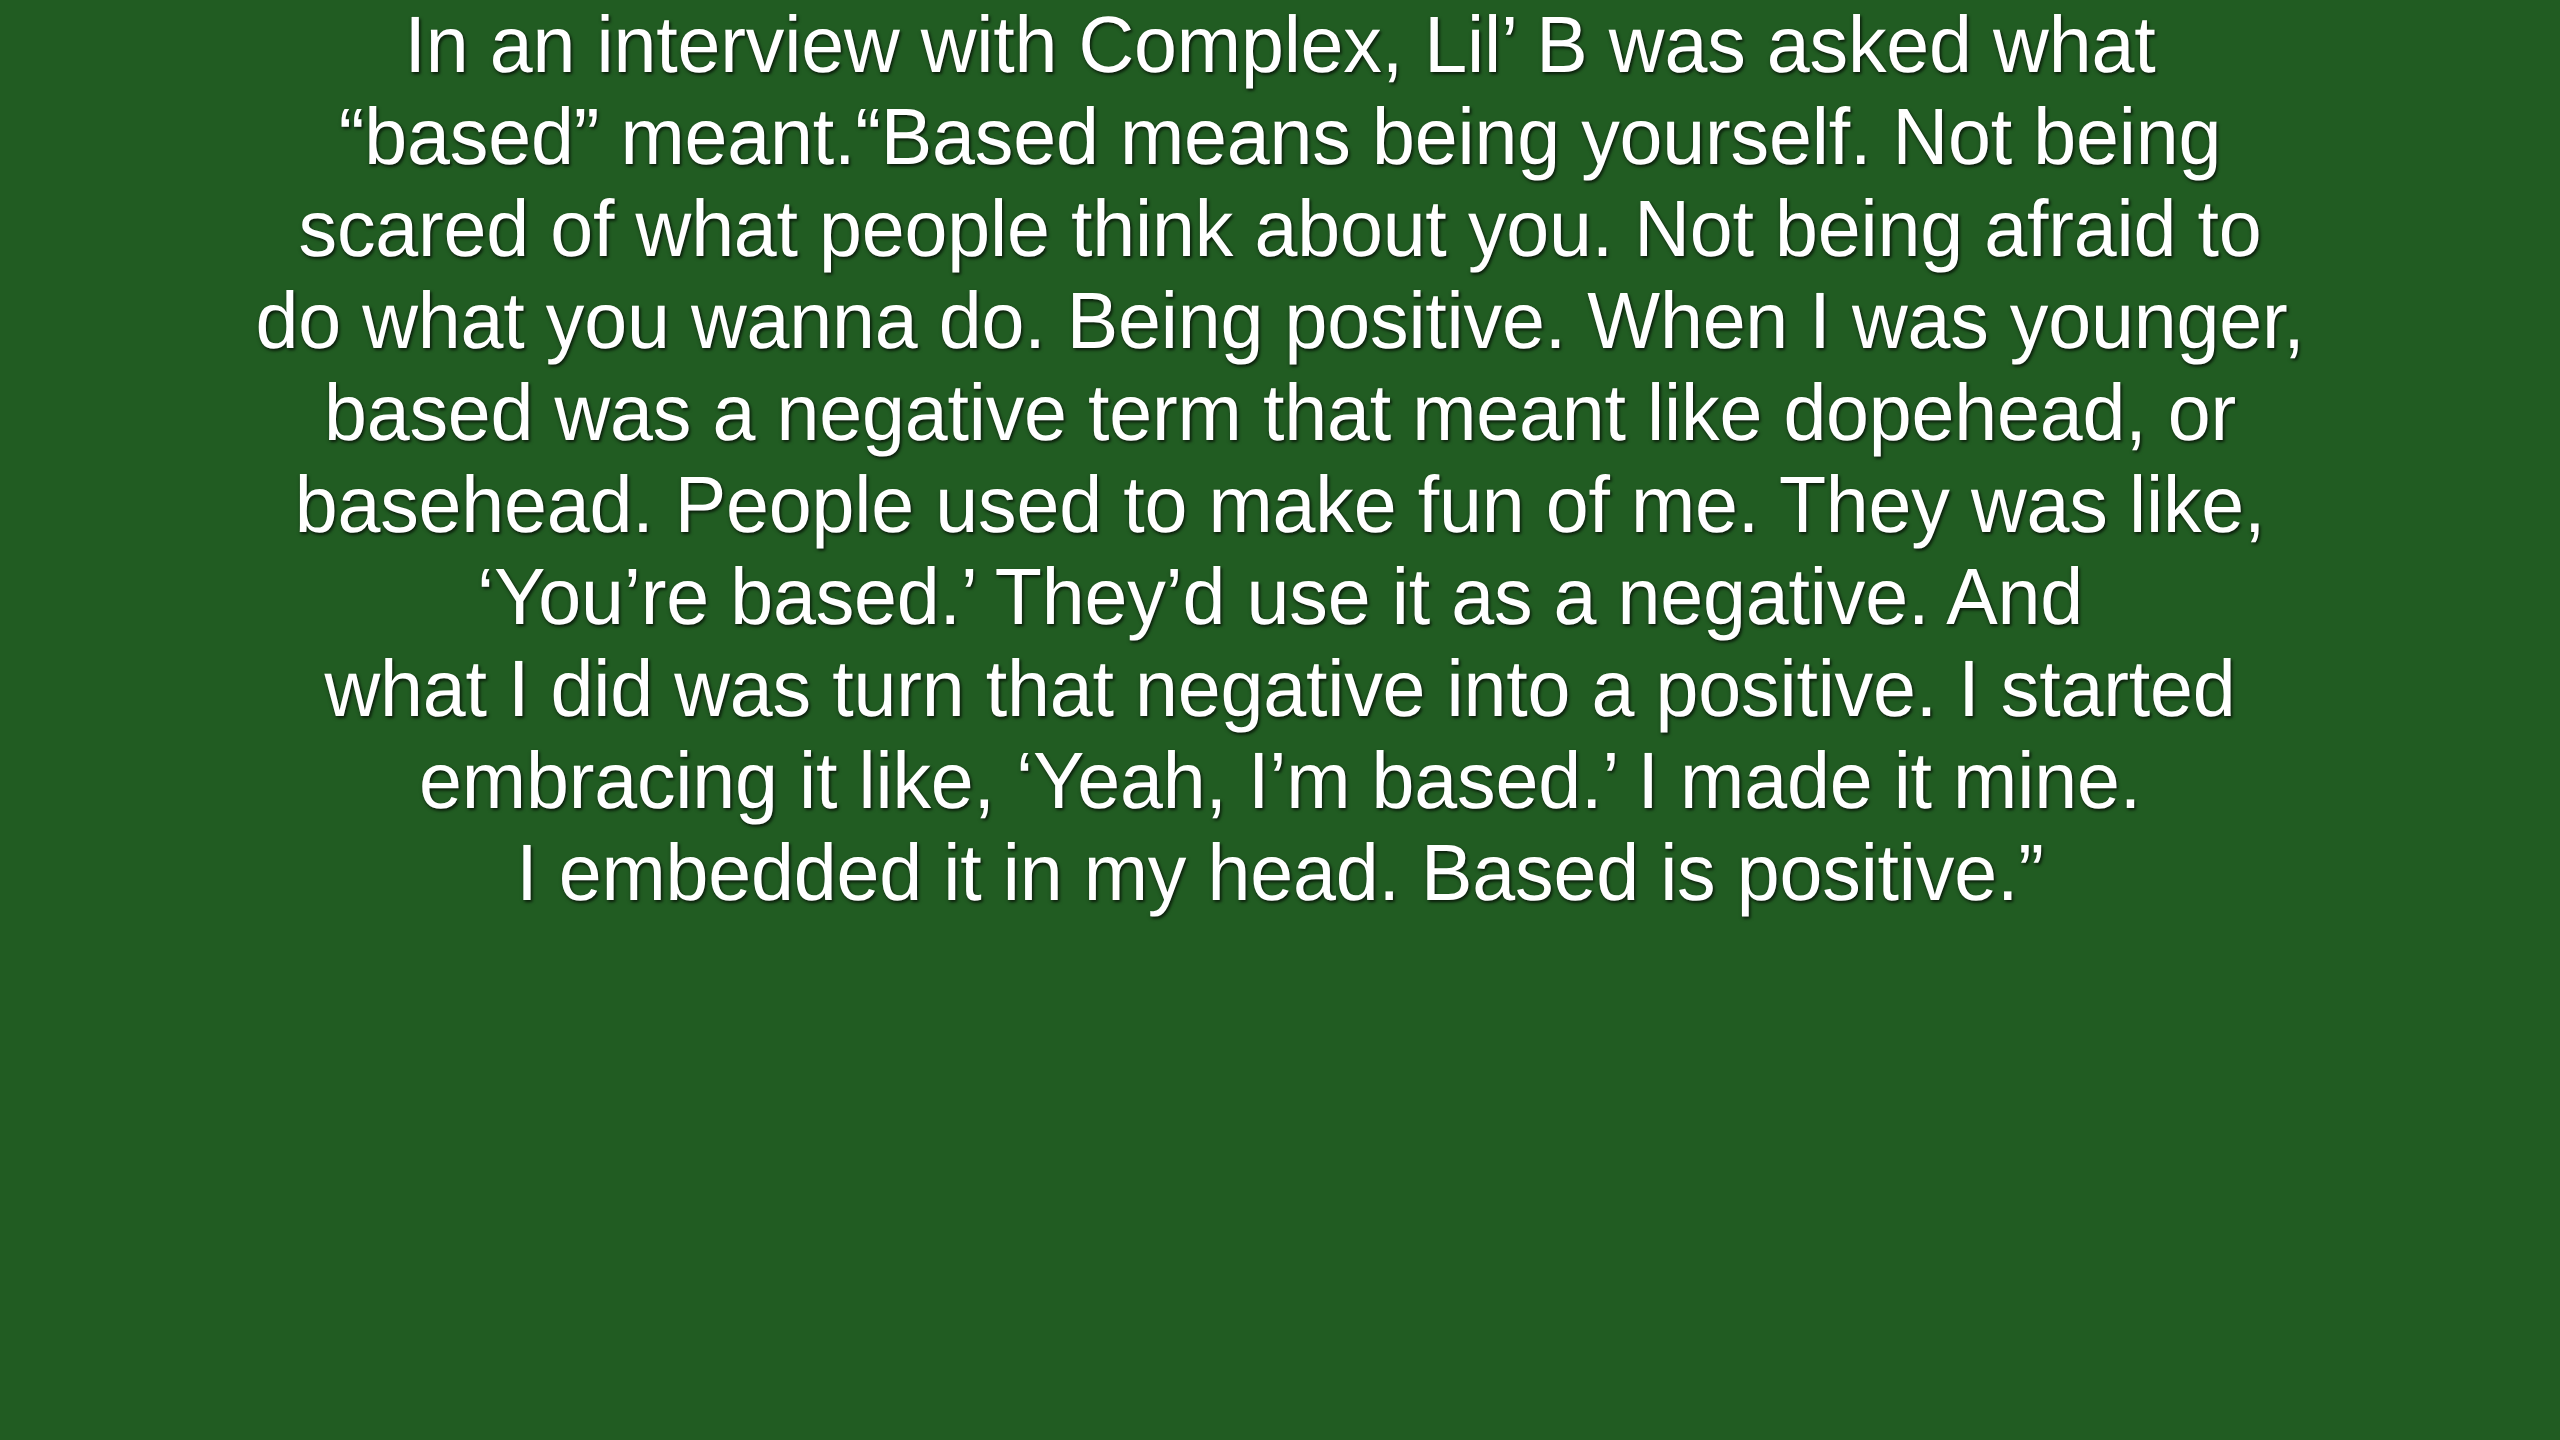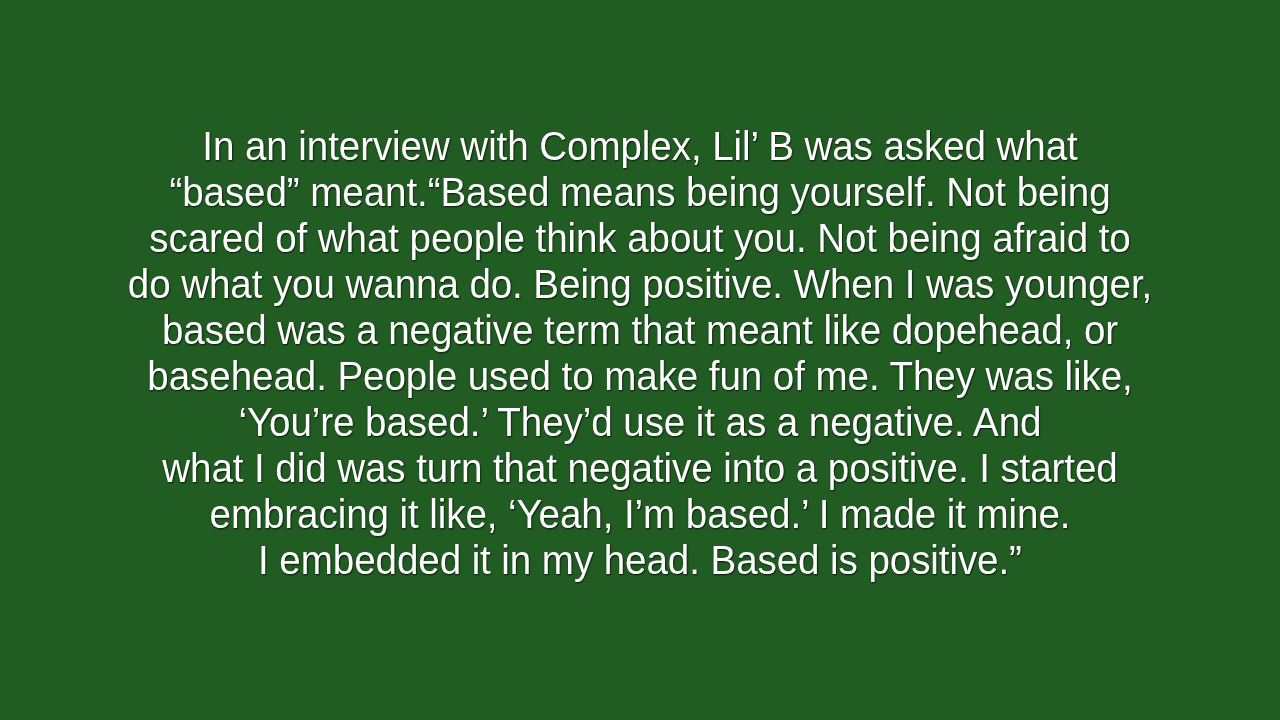--- a/index.html
+++ b/index.html
@@ -23,21 +23,20 @@
     height: 720px;
     background: #215c22;
   }
 
   
   .quote-block {
     position: absolute;
     left: 0;
     top: 0;
     width: 1280px;
-    padding-top: 123px;
     text-align: center;
     -webkit-font-smoothing: antialiased;
   }
 
   .quote-line {
     display: block;
     width: 1280px;
     margin: 0;
     color: #ffffff;
     font-size: 40px;

